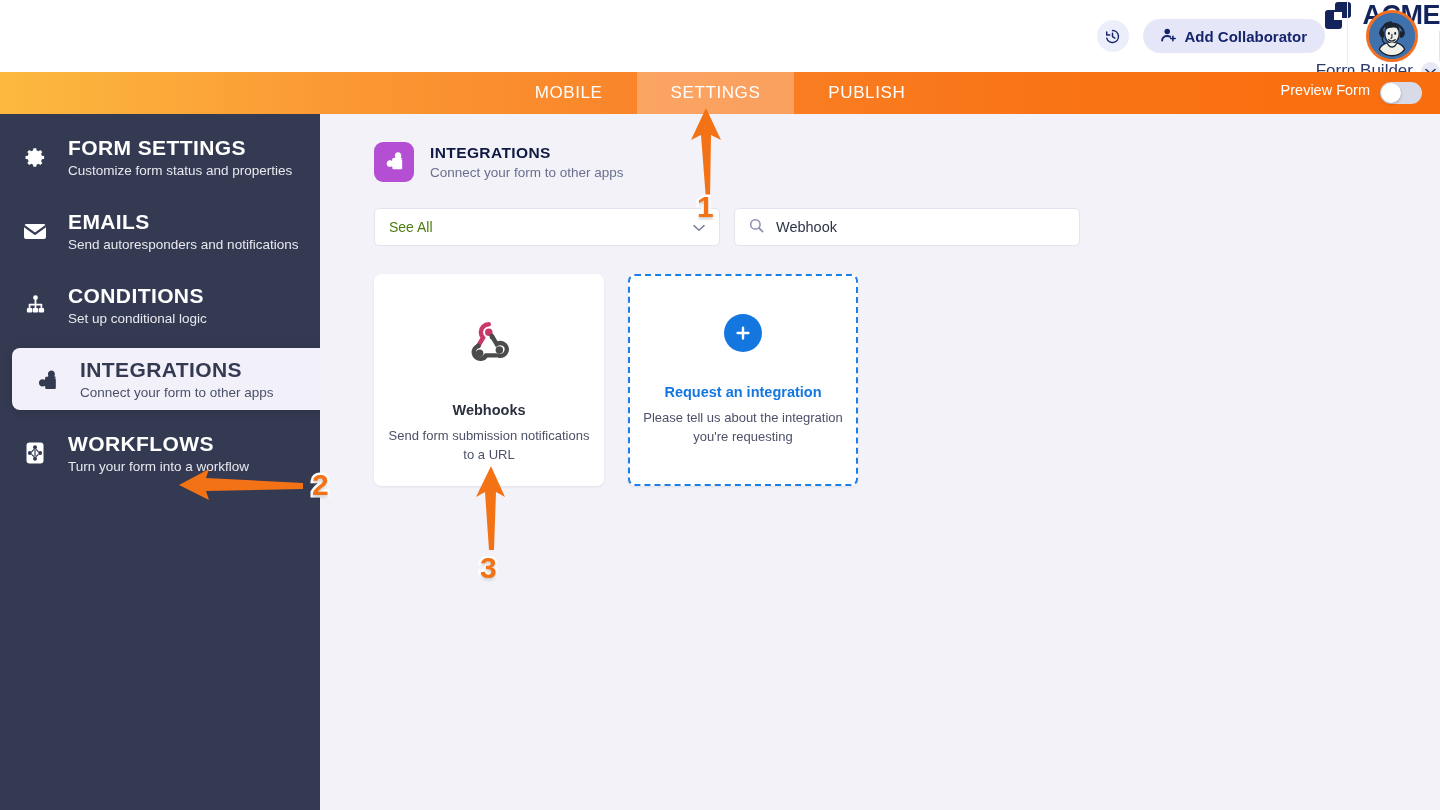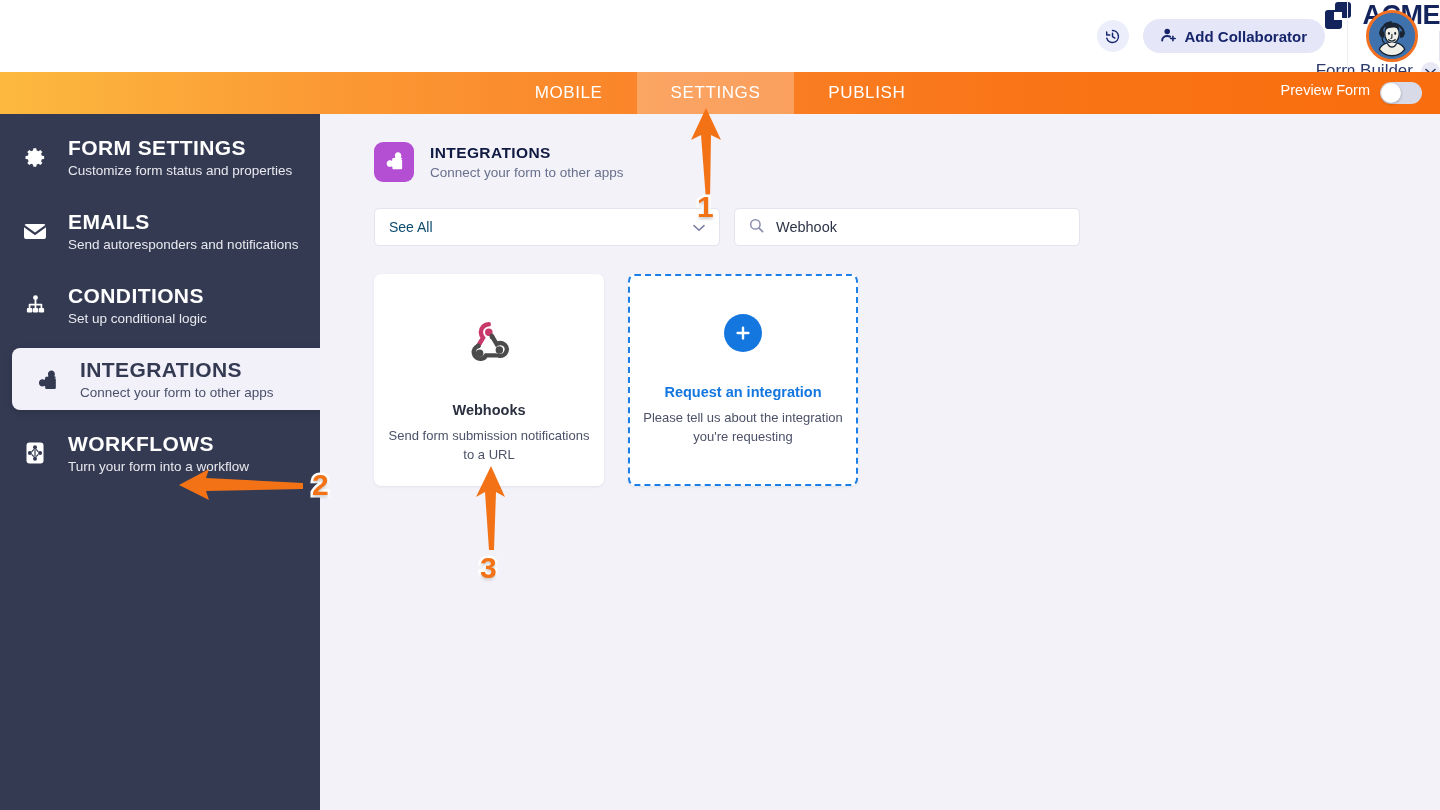--- a/index.html
+++ b/index.html
@@ -154,21 +154,21 @@
     display: flex; align-items: center; justify-content: center;
   }
   .sec-title { font-size: 15.5px; font-weight: bold; color: #0f1941; letter-spacing: 0.4px; }
   .sec-sub { font-size: 13.5px; color: #69708d; margin-top: 3px; }
 
   .filters { display: flex; gap: 14px; padding: 26px 0 0 54px; }
   .select-box {
     width: 346px; height: 38px; background: #fff;
     border: 1px solid #e4e4ef; border-radius: 5px;
     display: flex; align-items: center; padding: 0 14px;
-    font-size: 14px; color: #0c4a6e; cursor: pointer; position: relative;
+    font-size: 14px; color: #4d7c0f; cursor: pointer; position: relative;
   }
   .select-box .caret { position: absolute; right: 14px; top: 50%; transform: translateY(-50%); }
   .search-box {
     width: 346px; height: 38px; background: #fff;
     border: 1px solid #e4e4ef; border-radius: 5px;
     display: flex; align-items: center; gap: 12px; padding: 0 14px;
     cursor: text;
   }
   .search-box input {
     border: none; outline: none; font-size: 14.5px; color: #2e3447;

